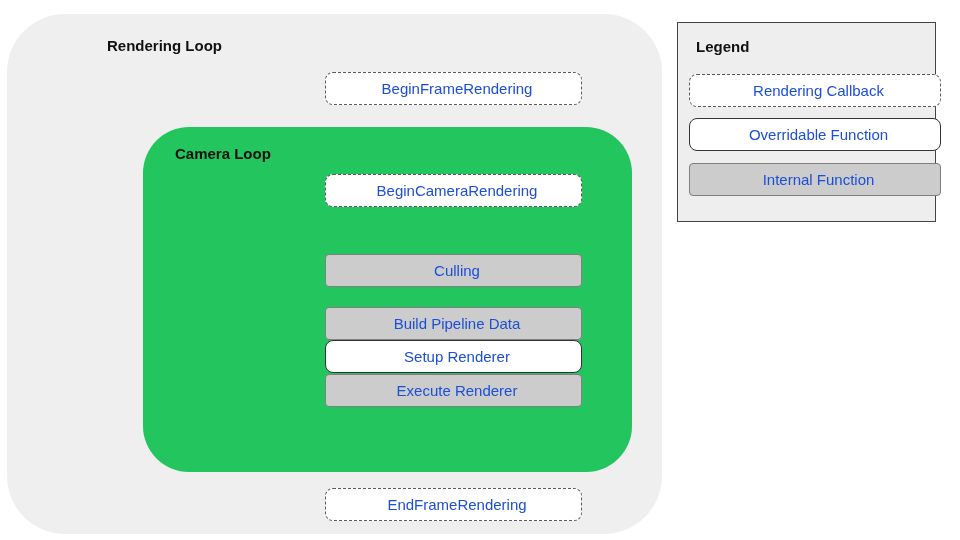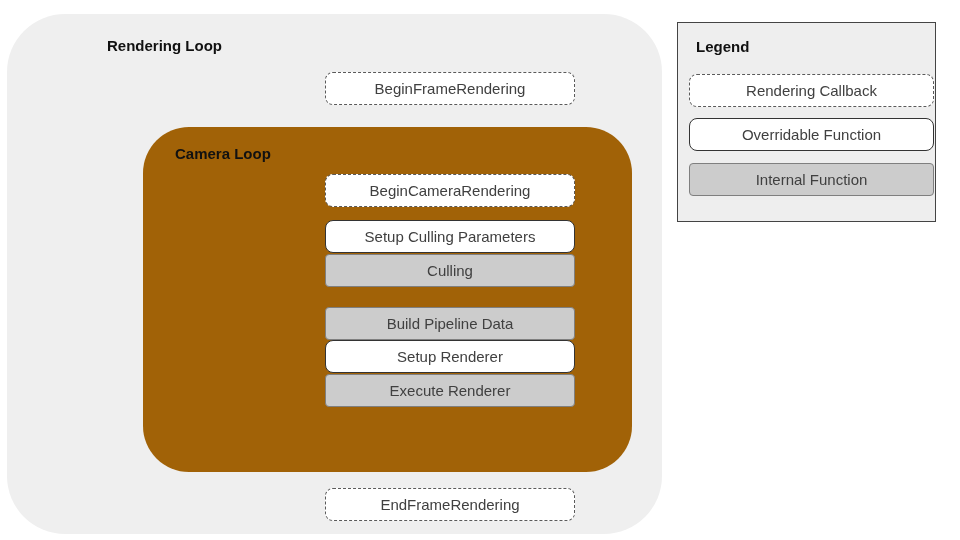--- a/index.html
+++ b/index.html
@@ -23,21 +23,21 @@
     height: 520px;
     background: #efefef;
     border-radius: 58px;
   }
   .loop-camera {
     position: absolute;
     left: 143px;
     top: 127px;
     width: 489px;
     height: 345px;
-    background: #a16207;
+    background: #22c55e;
     border-radius: 46px;
   }
   .loop-title {
     position: absolute;
     font-size: 15px;
     font-weight: bold;
     color: #111111;
     white-space: nowrap;
   }
   .title-rendering { left: 68px; top: 23px; margin-left: 32px; }
@@ -45,23 +45,24 @@
 
   .node {
     position: absolute;
     left: 325px;
     width: 248px;
     height: 31px;
     display: flex;
     align-items: center;
     justify-content: center;
     font-size: 15px;
-    color: #404040;
+    color: #1d4ed8;
     box-sizing: content-box;
     white-space: nowrap;
+    padding-left: 7px;
   }
   .cb {
     background: #ffffff;
     border: 1px dashed #5a5a5a;
     border-radius: 8px;
   }
   .ov {
     background: #ffffff;
     border: 1px solid #333333;
     border-radius: 8px;
@@ -105,21 +106,20 @@
   </div>
 
   <div class="loop-camera">
     <div class="loop-title title-camera">Camera Loop</div>
   </div>
 
   <div class="node cb" style="top:72px">BeginFrameRendering</div>
 
   <div class="node cb" style="top:174px">BeginCameraRendering</div>
 
-  <div class="node ov" style="top:220px">Setup Culling Parameters</div>
 
   <div class="node in" style="top:254px">Culling</div>
 
   <div class="node in" style="top:307px">Build Pipeline Data</div>
 
   <div class="node ov" style="top:340px">Setup Renderer</div>
 
   <div class="node in" style="top:374px">Execute Renderer</div>
 
 

